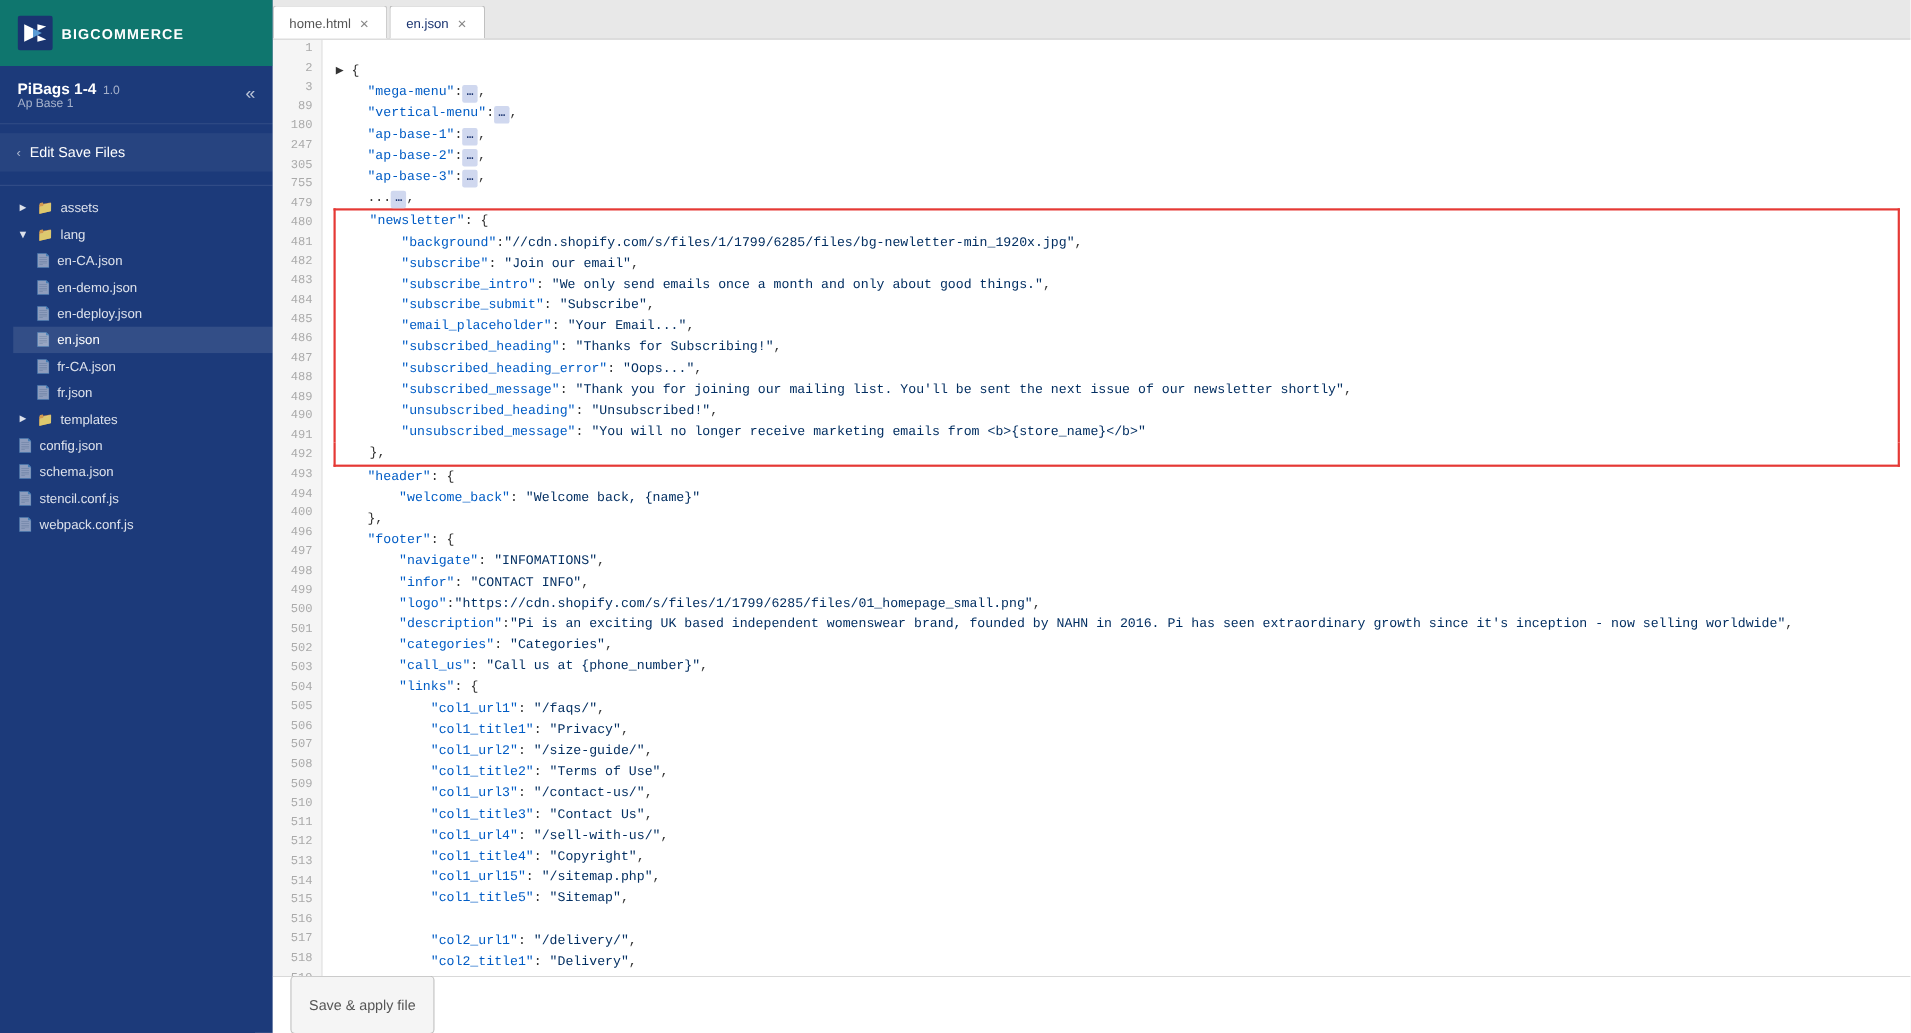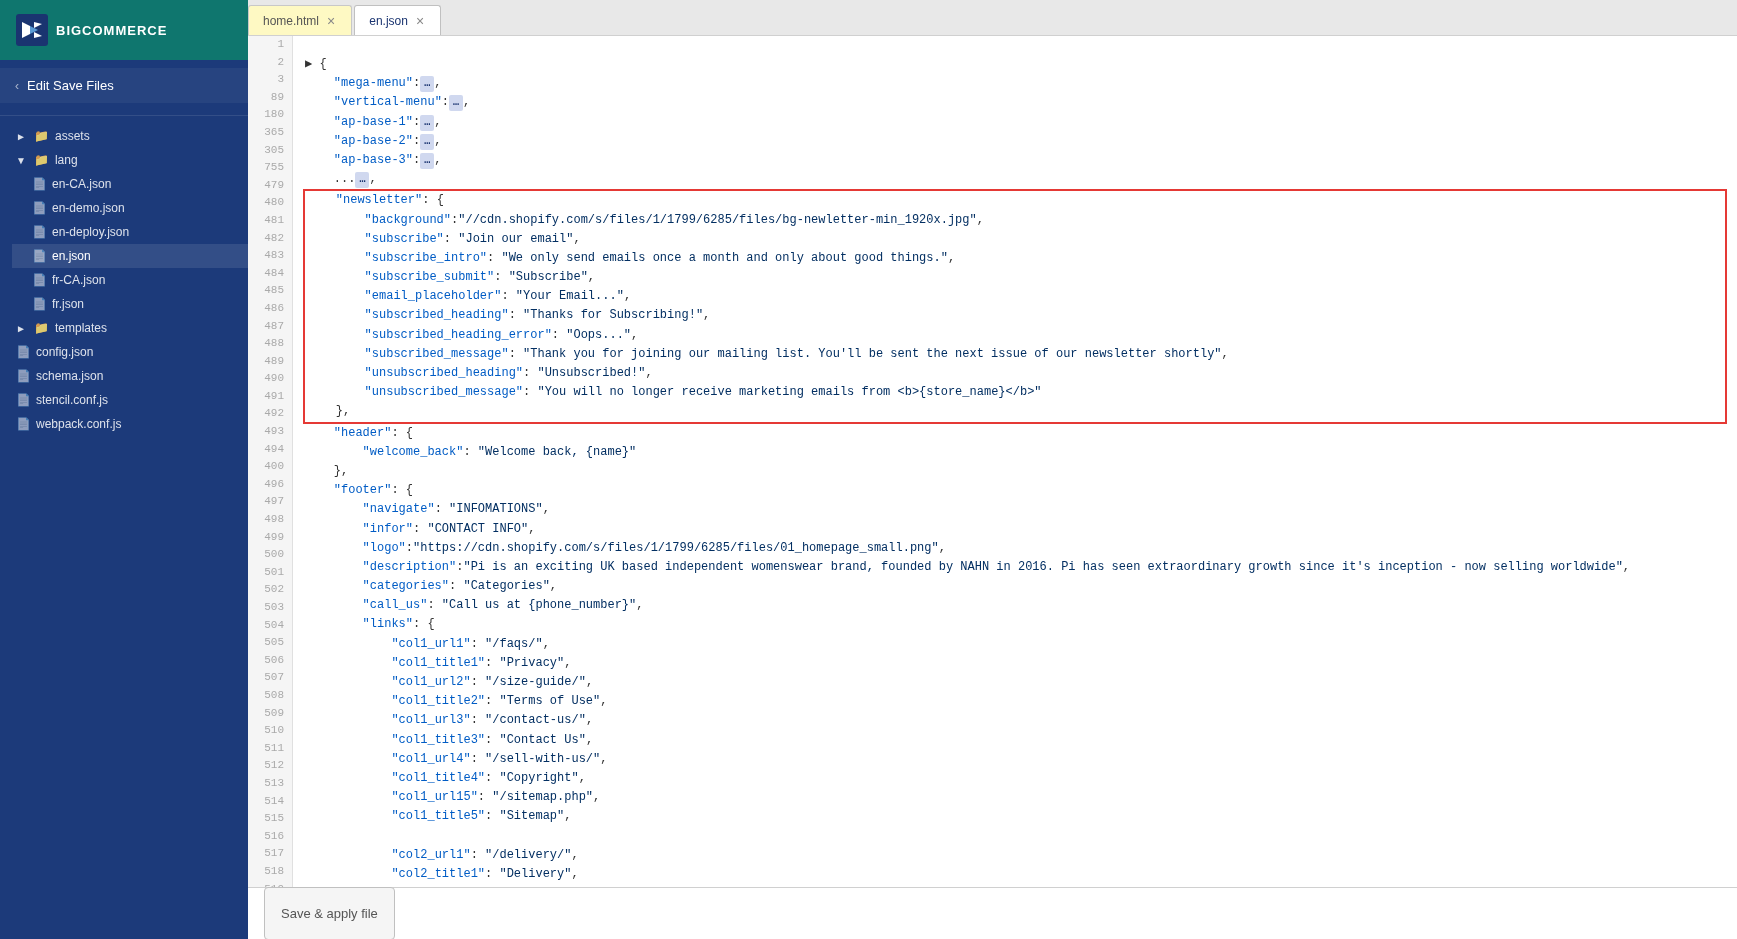--- a/index.html
+++ b/index.html
@@ -159,21 +159,21 @@
       align-items: flex-end;
     }
 
     .tab {
       display: flex;
       align-items: center;
       gap: 6px;
       padding: 6px 14px;
       font-size: 12px;
       color: #555;
-      background: #fef9c3;
+      background: #ffffff;
       border: 1px solid #c8c8c8;
       border-bottom: none;
       cursor: pointer;
       height: 30px;
       margin-right: 2px;
       border-radius: 3px 3px 0 0;
     }
 
     .tab.active {
       background: #fff;
@@ -306,20 +306,30 @@
           <rect width="32" height="32" fill="#1a3470" rx="3"></rect>
           <polygon points="6,8 6,24 14,20 14,12" fill="#fff"></polygon>
           <polygon points="14,12 14,20 22,16" fill="#5b9bd5"></polygon>
           <polygon points="18,8 18,14 26,10" fill="#fff"></polygon>
           <polygon points="18,18 18,24 26,22" fill="#fff"></polygon>
         </svg>
         <span class="bc-logo-text">BigCommerce</span>
       </div>
     </div>
 
+    <div class="store-info">
+      <div>
+        <div style="display:flex;align-items:baseline;gap:6px;">
+          <span class="store-name">PiBags 1-4</span>
+          <span style="font-size:11px;color:rgba(255,255,255,0.6);">1.0</span>
+        </div>
+        <div class="store-sub">Ap Base 1</div>
+      </div>
+      <span class="collapse-icon">«</span>
+    </div>
 
     <div style="padding:8px 0;">
       <div class="edit-theme-files-btn">
         <span style="font-size:12px;color:rgba(255,255,255,0.6);">‹</span>
         <span>Edit Save Files</span>
       </div>
     </div>
 
     <div class="sidebar-divider"></div>
 
@@ -404,21 +414,21 @@
 
     <div class="code-editor">
       <div class="code-content">
 
         <div class="line-numbers">
           <span class="line-number">1</span>
           <span class="line-number">2</span>
           <span class="line-number">3</span>
           <span class="line-number">89</span>
           <span class="line-number">180</span>
-          <span class="line-number">365</span>
+          <span class="line-number">247</span>
           <span class="line-number">305</span>
           <span class="line-number">755</span>
           <span class="line-number">479</span>
           <span class="line-number">480</span>
           <span class="line-number">481</span>
           <span class="line-number">482</span>
           <span class="line-number">483</span>
           <span class="line-number">484</span>
           <span class="line-number">485</span>
           <span class="line-number">486</span>

